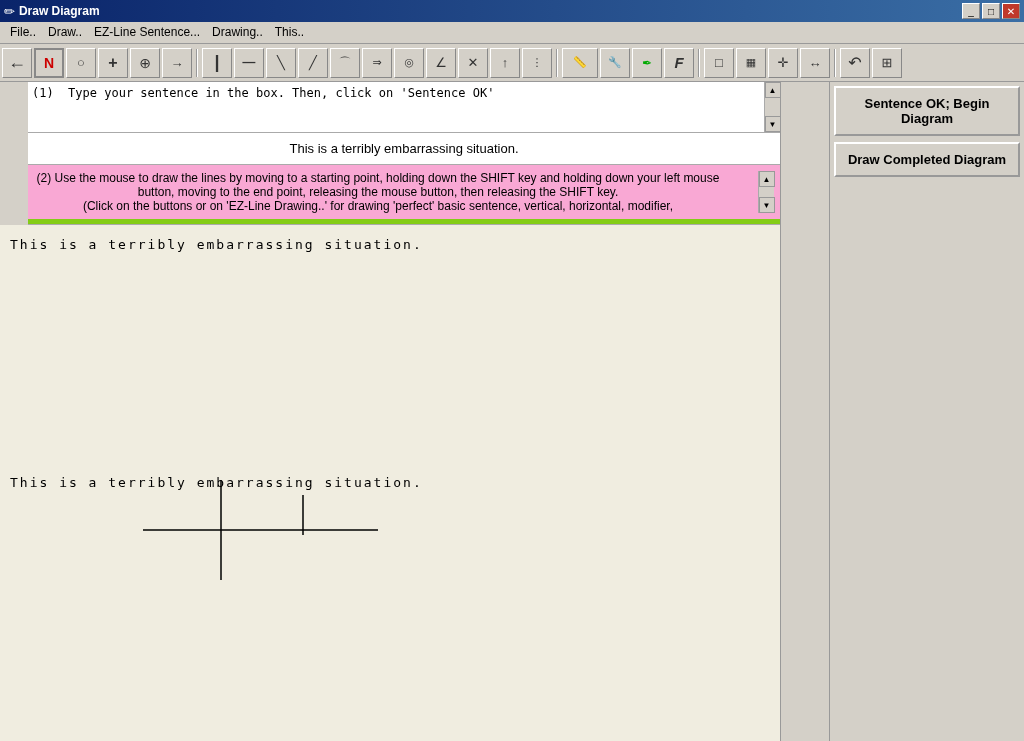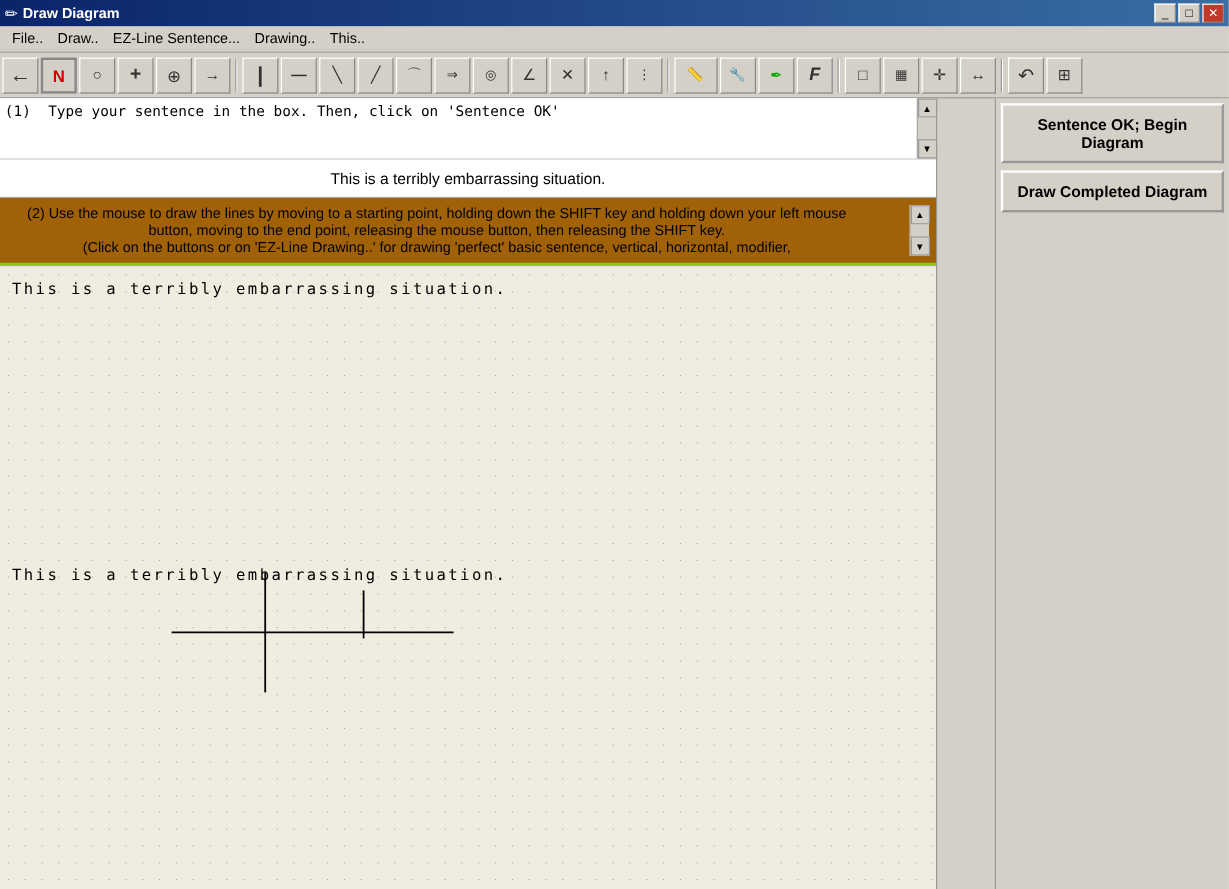--- a/index.html
+++ b/index.html
@@ -88,20 +88,21 @@
       flex: 1;
       display: flex;
       flex-direction: column;
       border-right: 1px solid #999;
     }
 
     
     #instruction-area {
       background: #fff;
       border-bottom: 1px solid #aaa;
+      margin-left: 28px;
     }
 
     #step1-box {
       display: flex;
       border-bottom: 1px solid #aaa;
     }
     #step1-text-area {
       flex: 1;
       padding: 4px;
       font-size: 12px;
@@ -128,25 +129,25 @@
 
     #sentence-display {
       text-align: center;
       padding: 8px;
       background: #fff;
       font-size: 13px;
       border-bottom: 1px solid #aaa;
     }
 
     #step2-box {
-      background: #a16207;
+      background: #f9a8d4;
       font-size: 12px;
       padding: 6px;
       position: relative;
-      border-bottom: 2px solid #84cc16;
+      border-bottom: 5px solid #84cc16;
       display: flex;
       gap: 36px;
     }
     #step2-text {
       flex: 1;
       font-size: 12px;
       text-align: center;
     }
     #step2-scrollbar {
       width: 16px;

